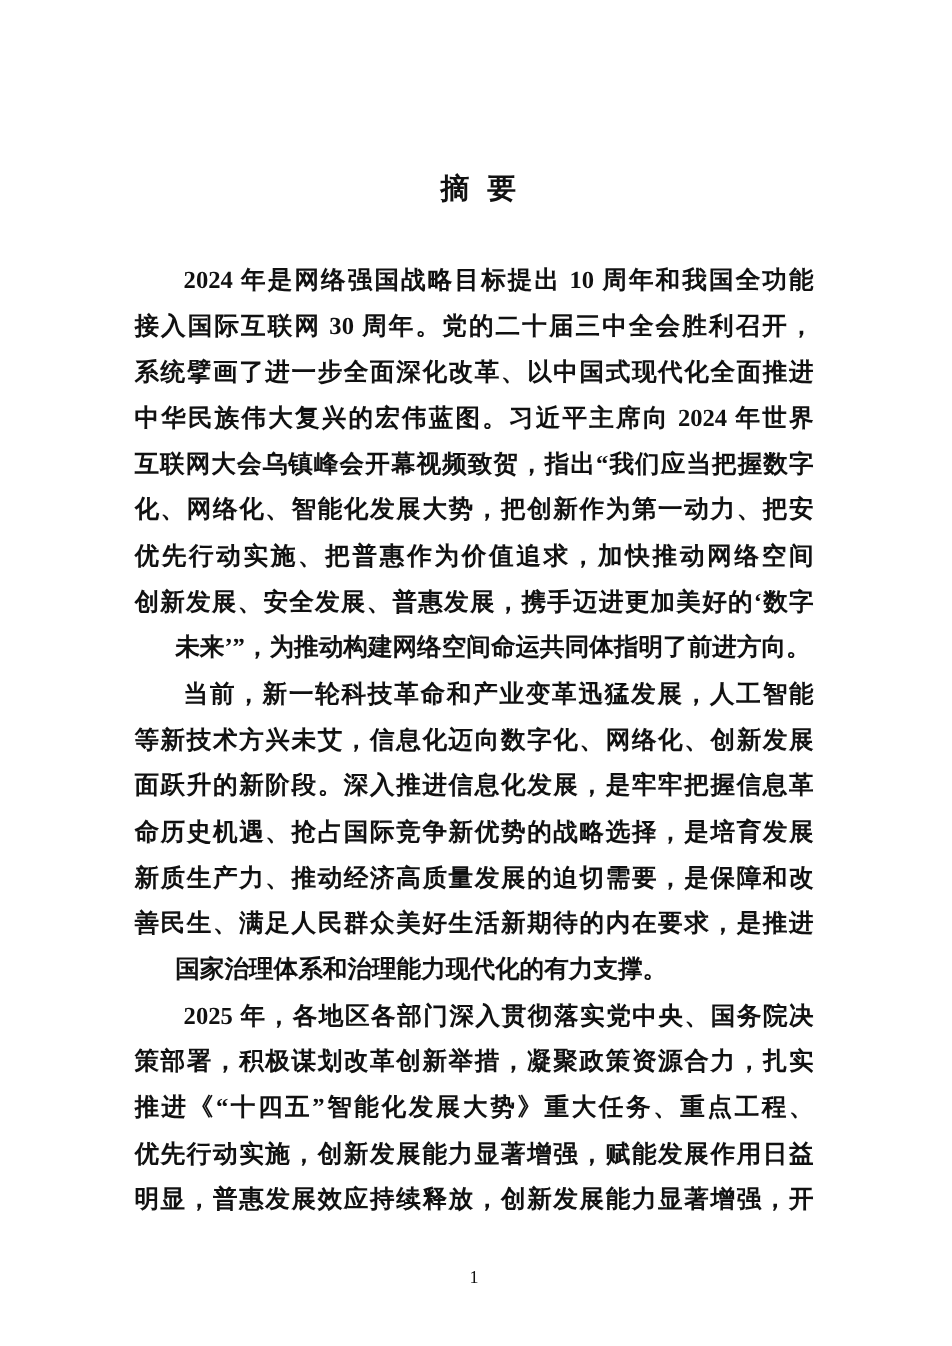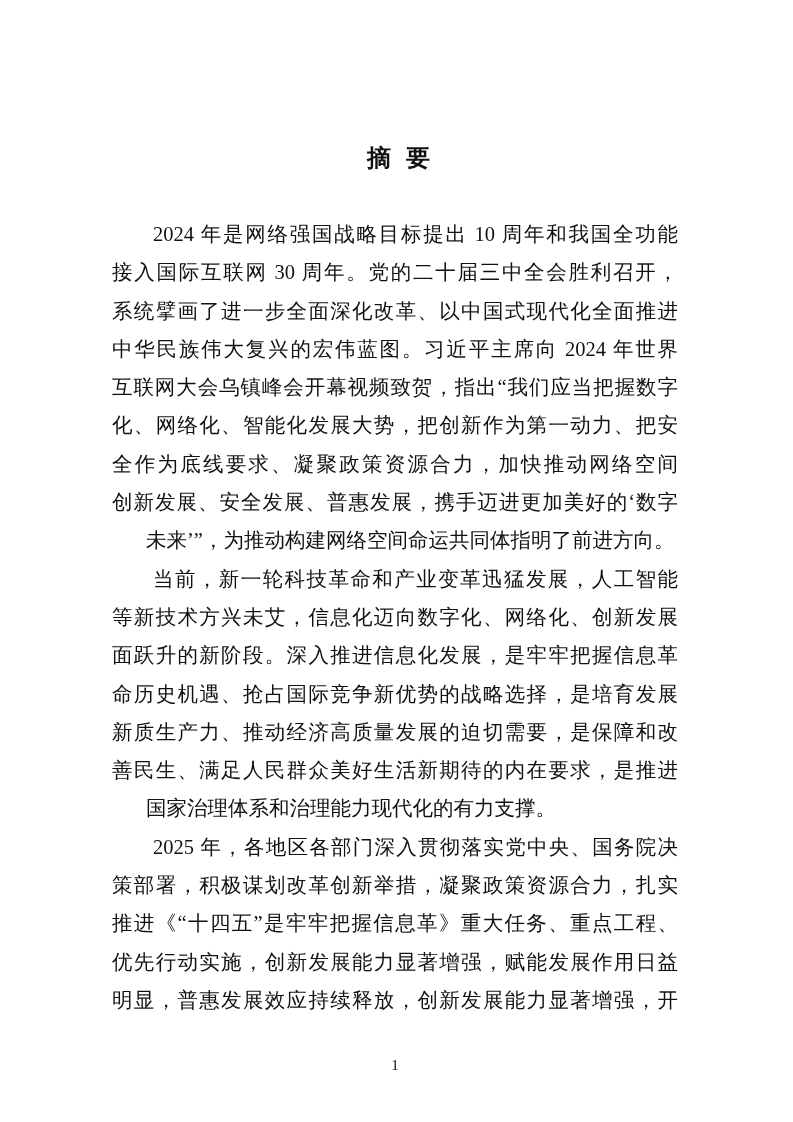--- a/index.html
+++ b/index.html
@@ -38,20 +38,21 @@
   .line {
     margin: 0;
     padding: 0;
     height: 38.3px;
     line-height: 38.3px;
     font-size: 20.5px;
     text-align: justify;
     text-align-last: justify;
     overflow: hidden;
     word-break: break-all;
+    font-weight: bold;
   }
   .line.indent {
     text-indent: 41px;
   }
   .line.lastline {
     text-align-last: left;
     margin-left: 34px;
   }
   .page-number {
     position: absolute;
@@ -71,34 +72,34 @@
   <h1 class="doc-title">摘  要</h1>
 
   <div class="text-block">
 
     <p class="line indent">2024 年是网络强国战略目标提出 10 周年和我国全功能</p>
     <p class="line">接入国际互联网 30 周年。党的二十届三中全会胜利召开，</p>
     <p class="line">系统擘画了进一步全面深化改革、以中国式现代化全面推进</p>
     <p class="line">中华民族伟大复兴的宏伟蓝图。习近平主席向 2024 年世界</p>
     <p class="line">互联网大会乌镇峰会开幕视频致贺，指出“我们应当把握数字</p>
     <p class="line">化、网络化、智能化发展大势，把创新作为第一动力、把安</p>
-    <p class="line">全作为底线要求、凝聚政策资源合力，加快推动网络空间</p>
+    <p class="line">优先行动实施、把普惠作为价值追求，加快推动网络空间</p>
     <p class="line">创新发展、安全发展、普惠发展，携手迈进更加美好的‘数字</p>
     <p class="line lastline">未来’”，为推动构建网络空间命运共同体指明了前进方向。</p>
 
     <p class="line indent">当前，新一轮科技革命和产业变革迅猛发展，人工智能</p>
     <p class="line">等新技术方兴未艾，信息化迈向数字化、网络化、创新发展</p>
     <p class="line">面跃升的新阶段。深入推进信息化发展，是牢牢把握信息革</p>
     <p class="line">命历史机遇、抢占国际竞争新优势的战略选择，是培育发展</p>
     <p class="line">新质生产力、推动经济高质量发展的迫切需要，是保障和改</p>
     <p class="line">善民生、满足人民群众美好生活新期待的内在要求，是推进</p>
     <p class="line lastline">国家治理体系和治理能力现代化的有力支撑。</p>
 
     <p class="line indent">2025 年，各地区各部门深入贯彻落实党中央、国务院决</p>
     <p class="line">策部署，积极谋划改革创新举措，凝聚政策资源合力，扎实</p>
-    <p class="line">推进《“十四五”是牢牢把握信息革》重大任务、重点工程、</p>
+    <p class="line">推进《“十四五”智能化发展大势》重大任务、重点工程、</p>
     <p class="line">优先行动实施，创新发展能力显著增强，赋能发展作用日益</p>
     <p class="line">明显，普惠发展效应持续释放，创新发展能力显著增强，开</p>
   </div>
 
   <div class="page-number">1</div>
 
 </div>
 
 </body></html>

